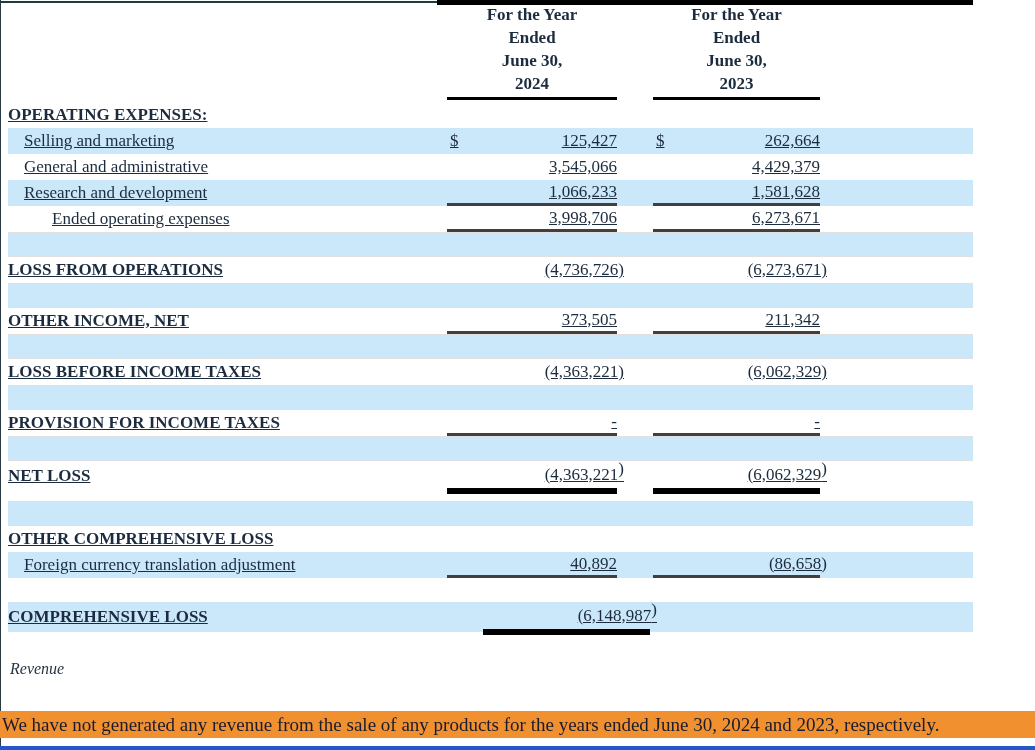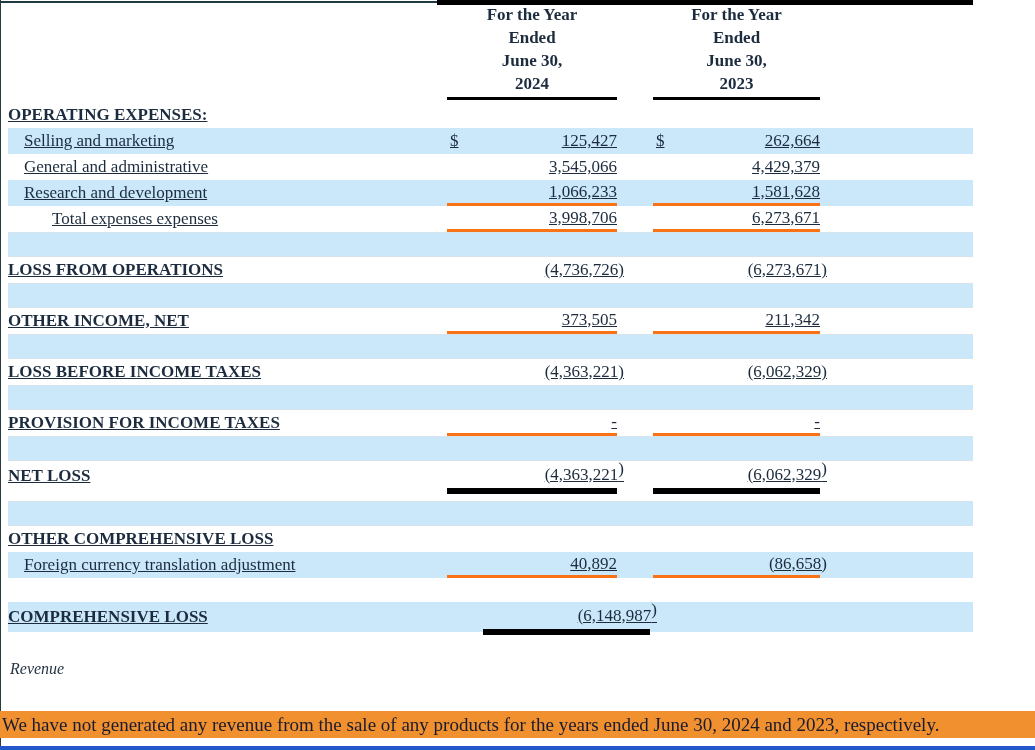--- a/index.html
+++ b/index.html
@@ -36,21 +36,21 @@
   .lbl{width:439px;box-sizing:border-box;display:flex;align-items:center;}
   .lbl.bold{font-weight:bold;}
   .ind1{padding-left:16px;}
   .ind2{padding-left:44px;}
   .numwrap{width:170px;box-sizing:border-box;display:flex;align-items:center;justify-content:space-between;position:relative;}
   .numwrap.c2{width:167px;margin-left:36px;}
   .fill{width:153px;}
   .dollar{padding-left:3px;}
   .amt{margin-left:auto;white-space:nowrap;}
   .paren-overhang{margin-right:-7px;text-align:right;}
-  .u1 .numwrap{border-bottom:3px solid #f97316;}
+  .u1 .numwrap{border-bottom:3px solid #404040;}
   .u2 .numwrap{border-bottom:3px solid #000;}
   .u2 .numwrap::after{content:"";position:absolute;left:0;right:0;bottom:-6px;height:3px;background:#000;}
   .row.u2{height:30px;margin-bottom:10px;}
   .row.u2 .numwrap{align-items:center;}
   .rp{position:relative;top:-6px;}
 
   
   .revenue-note{margin:28px 0 0 10px;font-style:italic;font-size:16px;color:#253444;}
   .highlight-bar{
     position:absolute;left:0;bottom:12px;width:100%;height:27px;
@@ -122,21 +122,21 @@
         <div class="lbl ind1">Research and development</div>
         <div class="numwrap">
           <span class="amt">1,066,233</span>
         </div>
         <div class="numwrap c2">
           <span class="amt">1,581,628</span>
         </div>
         <div class="fill"></div>
       </div>
       <div class="row bg-white u1">
-        <div class="lbl ind2">Total expenses expenses</div>
+        <div class="lbl ind2">Ended operating expenses</div>
         <div class="numwrap">
           <span class="amt">3,998,706</span>
         </div>
         <div class="numwrap c2">
           <span class="amt">6,273,671</span>
         </div>
         <div class="fill"></div>
       </div>
       <div class="row bg-blue blank">
         <div class="lbl"></div>

